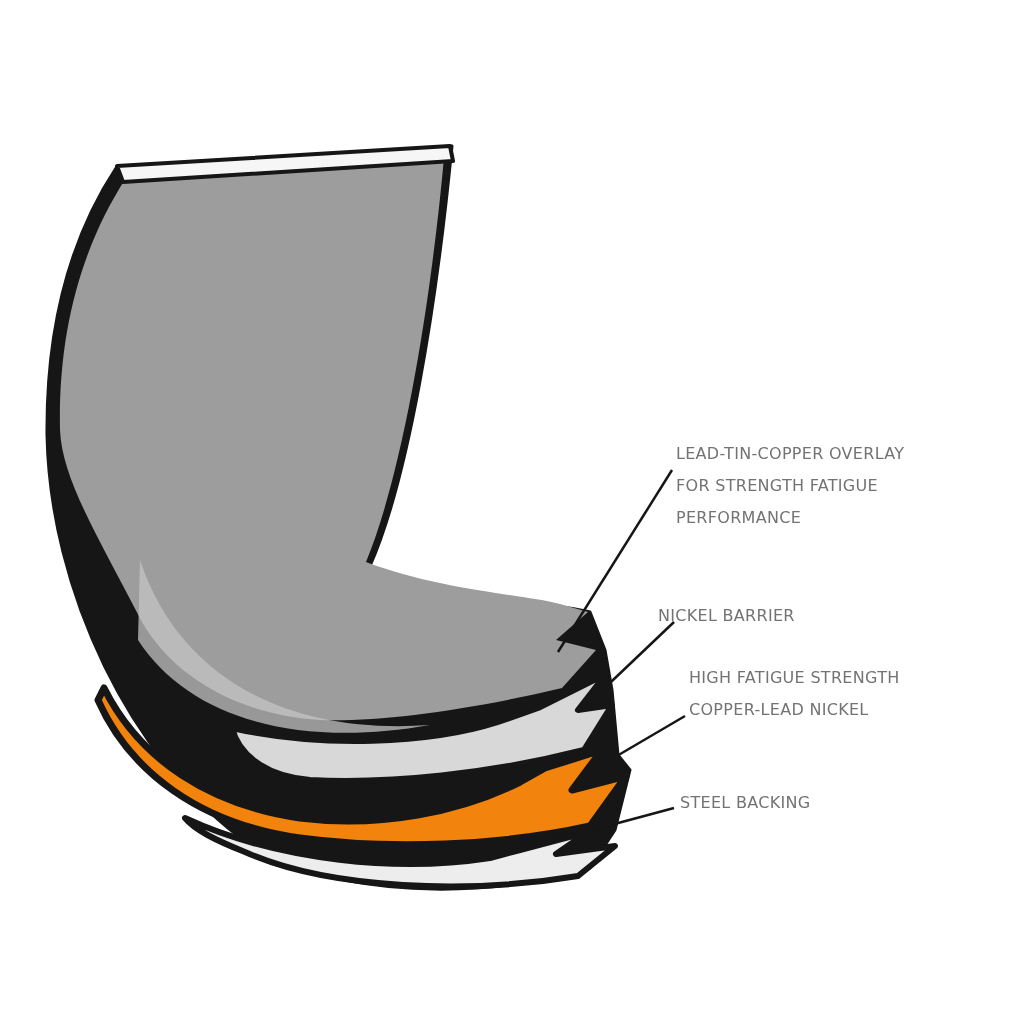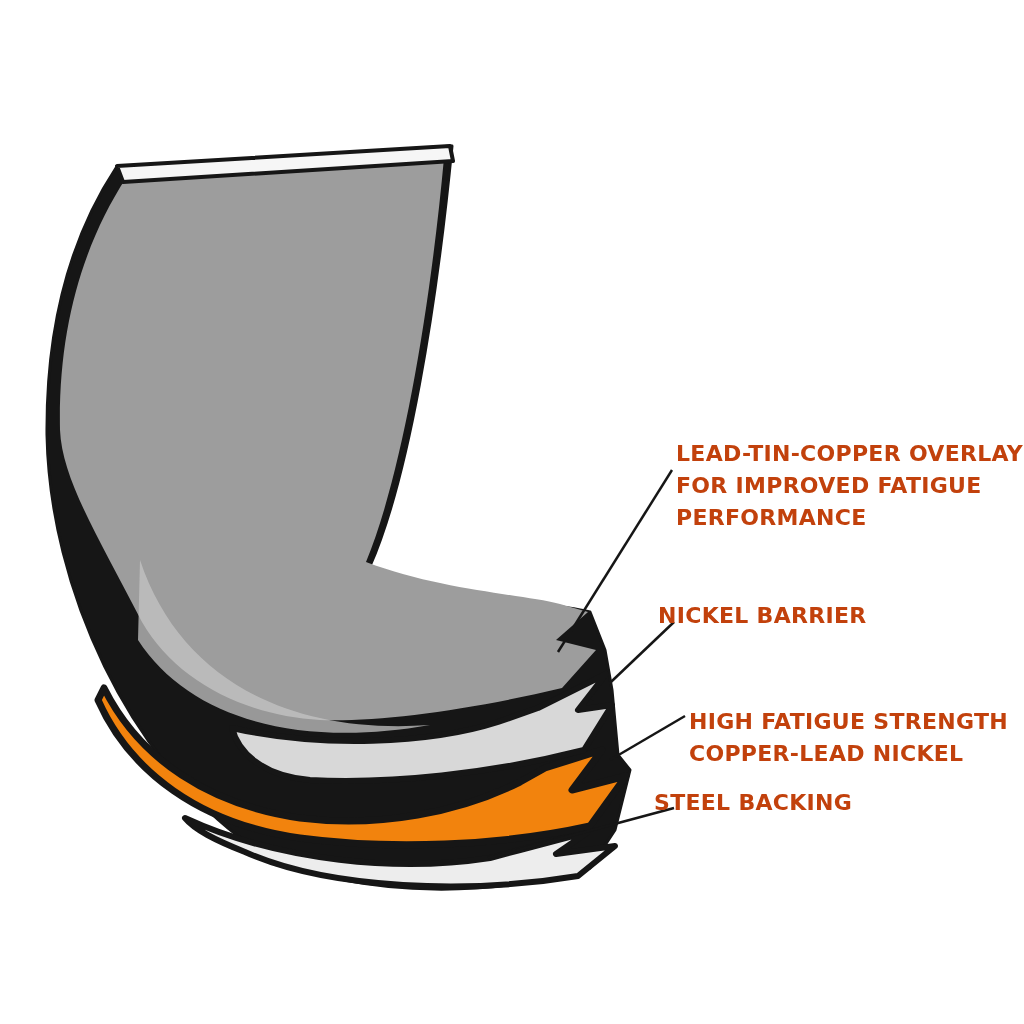--- a/index.html
+++ b/index.html
@@ -17,25 +17,25 @@
     height: 1024px;
     background: #ffffff;
   }
   #bearing-svg {
     position: absolute;
     left: 0;
     top: 0;
   }
   .callout {
     position: absolute;
-    font-weight: bold;
-    font-size: 22px;
+    font-weight: normal;
+    font-size: 16px;
     line-height: 32px;
     letter-spacing: 0.3px;
-    color: #c2410c;
+    color: #737373;
   }
   .cline {
     display: block;
     white-space: nowrap;
   }
 </style>
 </head>
 <body>
 
 <div id="stage">
@@ -88,30 +88,30 @@
     <path stroke="#161616" stroke-width="4" stroke-linejoin="round" d="M 117 166 L 450 146 L 453 161 L 123 182 Z" fill="#F6F6F6"></path>
 
     <line x1="672" y1="470" x2="558" y2="652" stroke="#161616" stroke-width="2.5"></line>
     <line x1="674" y1="622" x2="592" y2="700" stroke="#161616" stroke-width="2.5"></line>
     <line x1="685" y1="716" x2="610" y2="760" stroke="#161616" stroke-width="2.5"></line>
     <line x1="674" y1="808" x2="488" y2="858" stroke="#161616" stroke-width="2.5"></line>
   </svg>
 
   <div class="callout" style="left:676px; top:438px;">
     <span class="cline">LEAD-TIN-COPPER OVERLAY</span>
-    <span class="cline">FOR IMPROVED FATIGUE</span>
+    <span class="cline">FOR STRENGTH FATIGUE</span>
     <span class="cline">PERFORMANCE</span>
   </div>
 
   <div class="callout" style="left:658px; top:600px;">
     <span class="cline">NICKEL BARRIER</span>
   </div>
 
-  <div class="callout" style="left:689px; top:706px;">
+  <div class="callout" style="left:689px; top:662px;">
     <span class="cline">HIGH FATIGUE STRENGTH</span>
     <span class="cline">COPPER-LEAD NICKEL</span>
   </div>
 
-  <div class="callout" style="left:654px; top:787px;">
+  <div class="callout" style="left:680px; top:787px;">
     <span class="cline">STEEL BACKING</span>
   </div>
 
 </div>
 
 </body></html>

